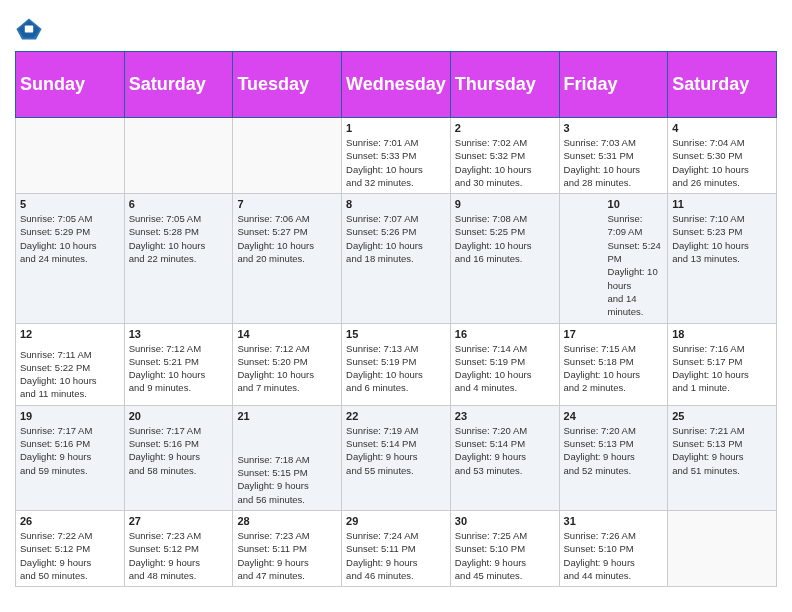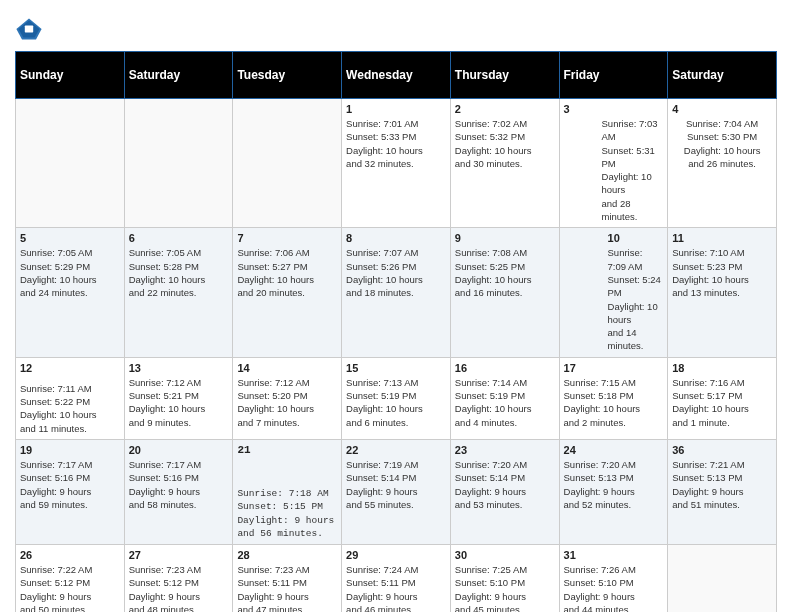--- a/index.html
+++ b/index.html
@@ -41,25 +41,25 @@
       font-size: 15px;
       color: #555;
       margin-top: 2px;
     }
     .calendar {
       width: 100%;
       border-collapse: collapse;
       border: 1px solid #ccc;
     }
     .calendar th {
-      background-color: #000000;
+      background-color: #d946ef;
       color: #fff;
-      font-size: 12px;
+      font-size: 18px;
       font-weight: bold;
-      padding: 16px 4px;
+      padding: 22px 4px;
       text-align: left;
       border: 1px solid #2060a0;
     }
     .calendar td {
       border: 1px solid #ccc;
       vertical-align: top;
       padding: 4px 4px;
       font-size: 10px;
       color: #222;
       width: calc(100% / 7);
@@ -140,28 +140,28 @@
           </td>
           <td style="background-color: rgb(255, 255, 255);">
             <div class="day-num">2</div>
             <div class="day-info" style="white-space: pre-line;">Sunrise: 7:02 AM
 Sunset: 5:32 PM
 Daylight: 10 hours
 and 30 minutes.</div>
           </td>
           <td style="background-color: rgb(255, 255, 255);">
             <div class="day-num">3</div>
-            <div class="day-info" style="white-space: pre-line; margin-left: 38px;">Sunrise: 7:03 AM
+            <div class="day-info" style="white-space: pre-line;">Sunrise: 7:03 AM
 Sunset: 5:31 PM
 Daylight: 10 hours
 and 28 minutes.</div>
           </td>
           <td style="background-color: rgb(255, 255, 255);">
             <div class="day-num">4</div>
-            <div class="day-info" style="white-space: pre-line; text-align: center;">Sunrise: 7:04 AM
+            <div class="day-info" style="white-space: pre-line;">Sunrise: 7:04 AM
 Sunset: 5:30 PM
 Daylight: 10 hours
 and 26 minutes.</div>
           </td>
         </tr>
         <tr>
           <td style="background-color: rgb(240, 244, 248);">
             <div class="day-num">5</div>
             <div class="day-info" style="white-space: pre-line;">Sunrise: 7:05 AM
 Sunset: 5:29 PM
@@ -270,21 +270,21 @@
 Daylight: 9 hours
 and 59 minutes.</div>
           </td>
           <td style="background-color: rgb(240, 244, 248);">
             <div class="day-num">20</div>
             <div class="day-info" style="white-space: pre-line;">Sunrise: 7:17 AM
 Sunset: 5:16 PM
 Daylight: 9 hours
 and 58 minutes.</div>
           </td>
-          <td style="background-color: rgb(240, 244, 248); font-family: Liberation Mono, monospace;">
+          <td style="background-color: rgb(240, 244, 248);">
             <div class="day-num">21</div>
             <div class="day-info" style="white-space: pre-line; margin-top: 31px;">Sunrise: 7:18 AM
 Sunset: 5:15 PM
 Daylight: 9 hours
 and 56 minutes.</div>
           </td>
           <td style="background-color: rgb(240, 244, 248);">
             <div class="day-num">22</div>
             <div class="day-info" style="white-space: pre-line;">Sunrise: 7:19 AM
 Sunset: 5:14 PM
@@ -299,21 +299,21 @@
 and 53 minutes.</div>
           </td>
           <td style="background-color: rgb(240, 244, 248);">
             <div class="day-num">24</div>
             <div class="day-info" style="white-space: pre-line;">Sunrise: 7:20 AM
 Sunset: 5:13 PM
 Daylight: 9 hours
 and 52 minutes.</div>
           </td>
           <td style="background-color: rgb(240, 244, 248);">
-            <div class="day-num">36</div>
+            <div class="day-num">25</div>
             <div class="day-info" style="white-space: pre-line;">Sunrise: 7:21 AM
 Sunset: 5:13 PM
 Daylight: 9 hours
 and 51 minutes.</div>
           </td>
         </tr>
         <tr>
           <td style="background-color: rgb(255, 255, 255);">
             <div class="day-num">26</div>
             <div class="day-info" style="white-space: pre-line;">Sunrise: 7:22 AM

